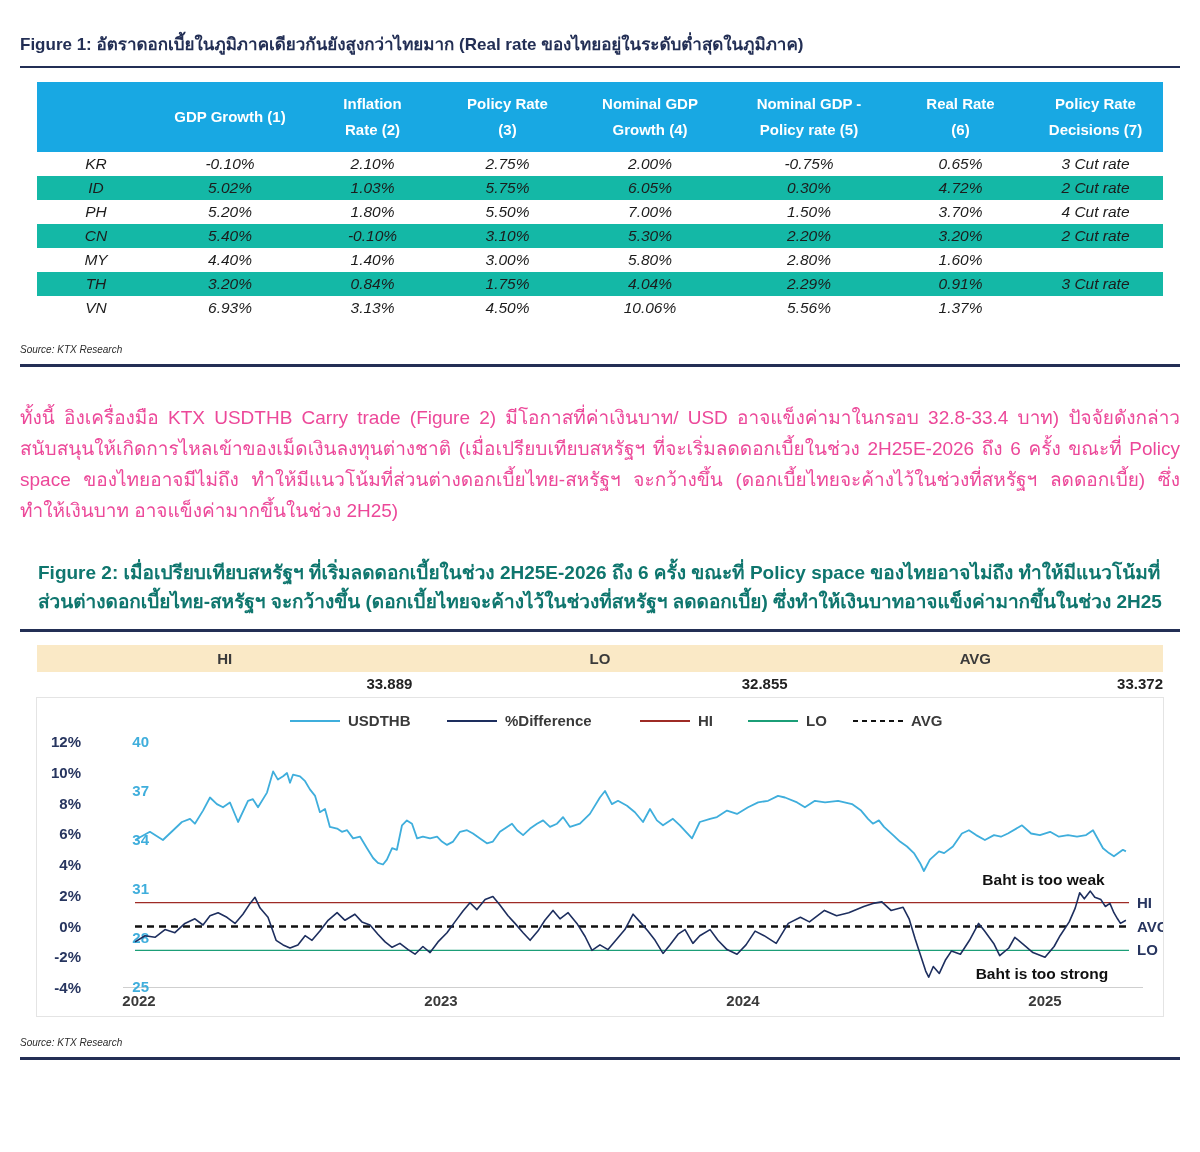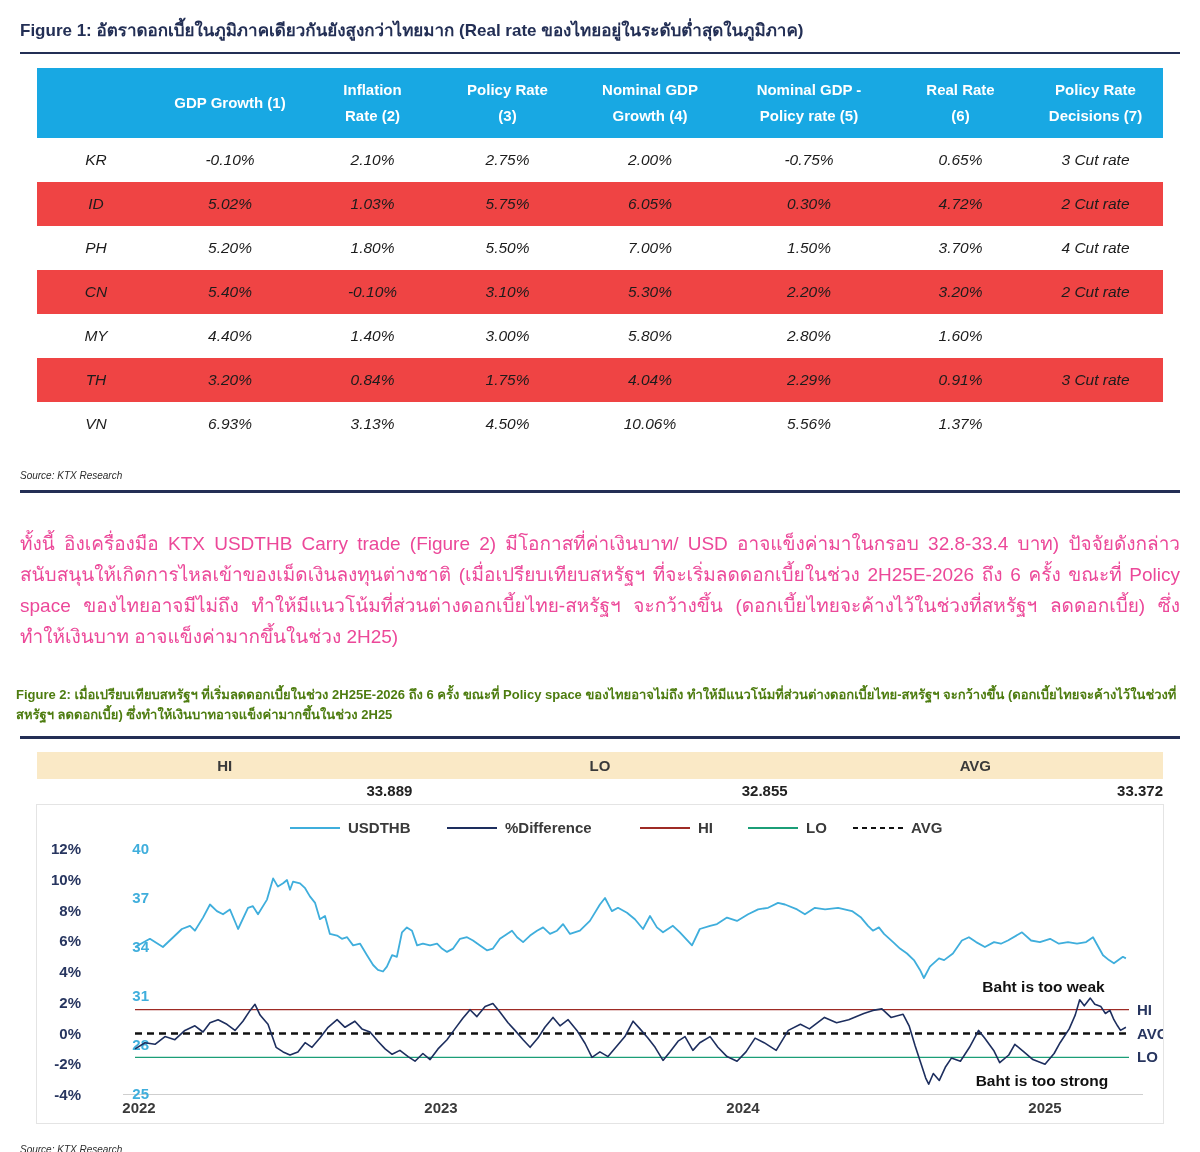--- a/index.html
+++ b/index.html
@@ -1,38 +1,38 @@
 <!DOCTYPE html>
 <html><head>
 <meta charset="utf-8">
 <style>
   html,body{margin:0;padding:0;}
   body{
     width:1200px;height:1152px;background:#ffffff;
     font-family:"Liberation Sans","DejaVu Sans",sans-serif;
     color:#232F55;overflow:hidden;position:relative;
   }
-  .fig-title{font-weight:bold;font-size:17px;color:#232F55;padding:20px 20px 9px 20px;line-height:1.35;}
+  .fig-title{font-weight:bold;font-size:17px;color:#232F55;padding:34px 20px 9px 20px;line-height:1.35;}
   .rule{border:none;border-top:3px solid #232F55;margin:0 20px;}
   .rule-thin{border:none;border-top:2.5px solid #232F55;margin:0 20px;}
 
   table.rates{border-collapse:collapse;margin:14px auto 0 auto;width:1126px;table-layout:fixed;}
   table.rates th{
     background:#18A8E3;color:#ffffff;font-weight:bold;font-size:15px;
     padding:4px 2px;line-height:1.7;text-align:center;vertical-align:middle;height:62px;
   }
   table.rates td{
     font-style:italic;font-size:15.5px;color:#1c1c1c;text-align:center;
-    height:44px;padding:0 2px;font-weight:500;
+    height:24px;padding:0 2px;font-weight:500;
   }
-  table.rates tr.alt{background:#ef4444;}
+  table.rates tr.alt{background:#14b8a6;}
 
   .source{font-style:italic;font-size:10px;color:#2b2b2b;margin:24px 20px 9px 20px;}
   .para{font-size:19px;line-height:1.63;text-align:justify;margin:36px 20px 0 20px;color:#ec4899;}
-  .fig2-title{font-weight:bold;font-size:13px;line-height:1.52;margin:32px 20px 12px 16px;color:#4d7c0f;}
+  .fig2-title{font-weight:bold;font-size:19px;line-height:1.52;margin:32px 20px 12px 38px;color:#0f766e;}
 
   .stats{display:grid;grid-template-columns:1fr 1fr 1fr;width:1126px;margin:13px auto 0 auto;}
   .stats .hdr{background:#FAE9C6;font-weight:bold;font-size:15px;color:#3a3a3a;text-align:center;padding:5px 0;}
   .stats .val{font-weight:bold;font-size:15px;color:#222222;text-align:right;padding:3px 0 5px 0;}
 
   .chartbox{width:1126px;margin:0 auto;border:1px solid #E4E4E4;background:#ffffff;}
   .chartbox svg{display:block;}
 
   .ax{font-size:15px;font-family:"Liberation Sans","DejaVu Sans",sans-serif;}
   .pct{fill:#27355F;font-weight:bold;}

